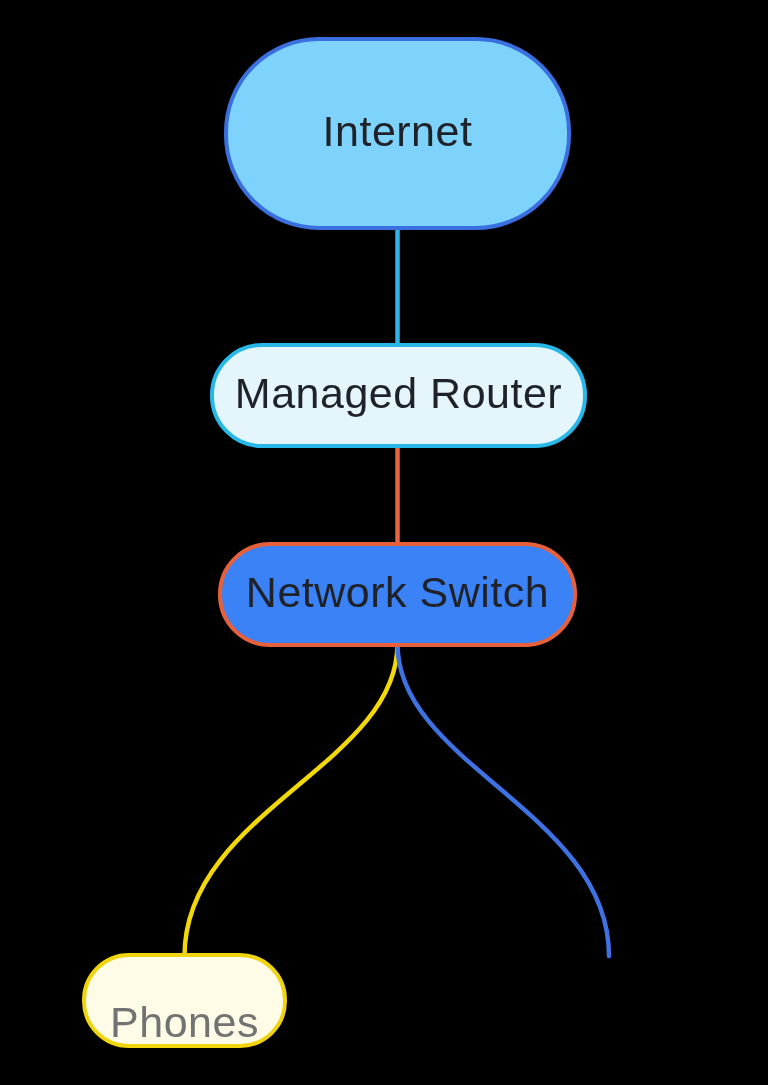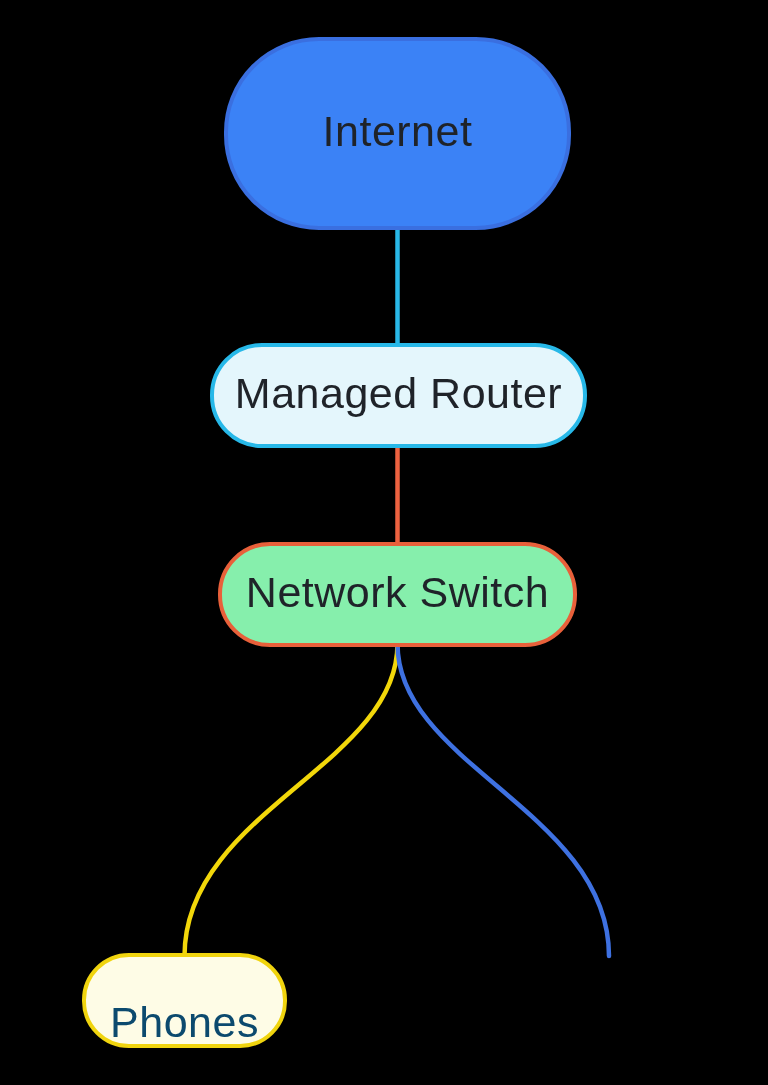--- a/index.html
+++ b/index.html
@@ -48,29 +48,29 @@
 <body>
 
 <div id="diagram-canvas">
   <svg id="edge-layer" viewBox="0 0 768 1085" xmlns="http://www.w3.org/2000/svg">
       <path d="M397.5,226 L397.5,348" stroke="#29b8e8"></path>
       <path d="M397.5,444 L397.5,546" stroke="#ed6240"></path>
       <path d="M397.5,644 C397.5,765 184.5,812 184.5,956" stroke="#f2d70a"></path>
       <path d="M397.5,644 C397.5,765 609,812 609,956" stroke="#3e71e1"></path>
     </svg>
 
-  <div class="node" style="left: 224px; top: 37px; width: 347px; height: 193px; border-radius: 95px; background: #3b82f6; border-color: rgb(58, 111, 224);">
+  <div class="node" style="left: 224px; top: 37px; width: 347px; height: 193px; border-radius: 95px; background: #7dd3fc; border-color: rgb(58, 111, 224);">
     <span class="node-label" style="color: rgb(31, 35, 41);">Internet</span>
   </div>
 
   <div class="node" style="left: 210px; top: 343px; width: 377px; height: 105px; border-radius: 52px; background: rgb(228, 246, 252); border-color: rgb(39, 184, 232);">
     <span class="node-label" style="color: rgb(31, 35, 41);">Managed Router</span>
   </div>
 
-  <div class="node" style="left: 218px; top: 542px; width: 359px; height: 105px; border-radius: 52px; background: #86efac; border-color: rgb(232, 96, 58);">
+  <div class="node" style="left: 218px; top: 542px; width: 359px; height: 105px; border-radius: 52px; background: #3b82f6; border-color: rgb(232, 96, 58);">
     <span class="node-label" style="color: rgb(31, 35, 41);">Network Switch</span>
   </div>
 
   <div class="node" style="left: 82px; top: 953px; width: 205px; height: 95px; border-radius: 47px; background: rgb(254, 252, 230); border-color: rgb(240, 212, 14);">
-    <span class="node-label" style="color: #0c4a6e; margin-top: 48px;">Phones</span>
+    <span class="node-label" style="color: #737373; margin-top: 48px;">Phones</span>
   </div>
 
 </div>
 
 </body></html>

